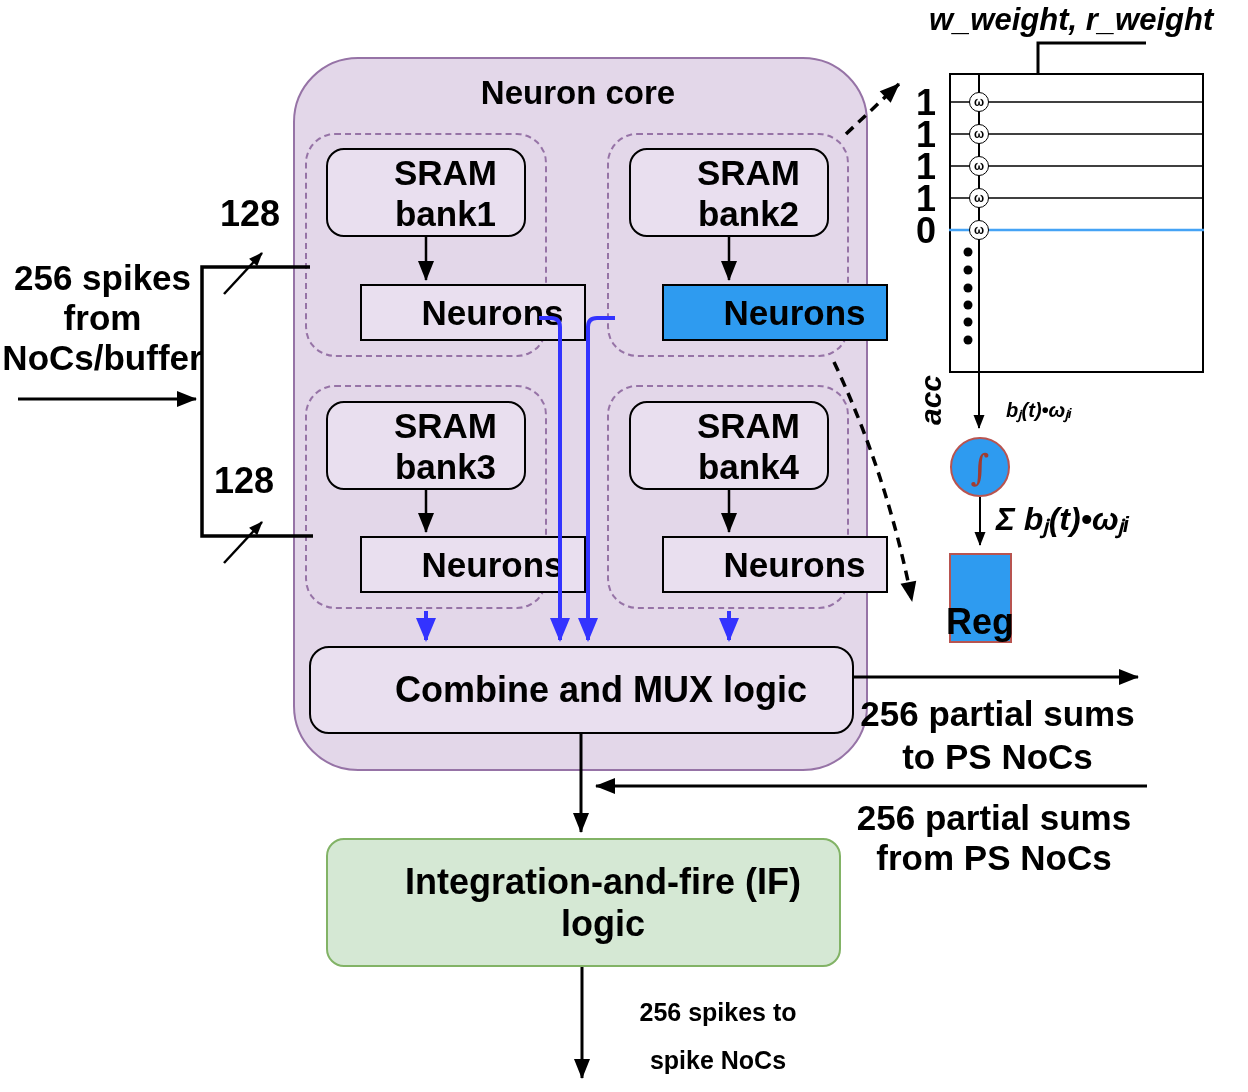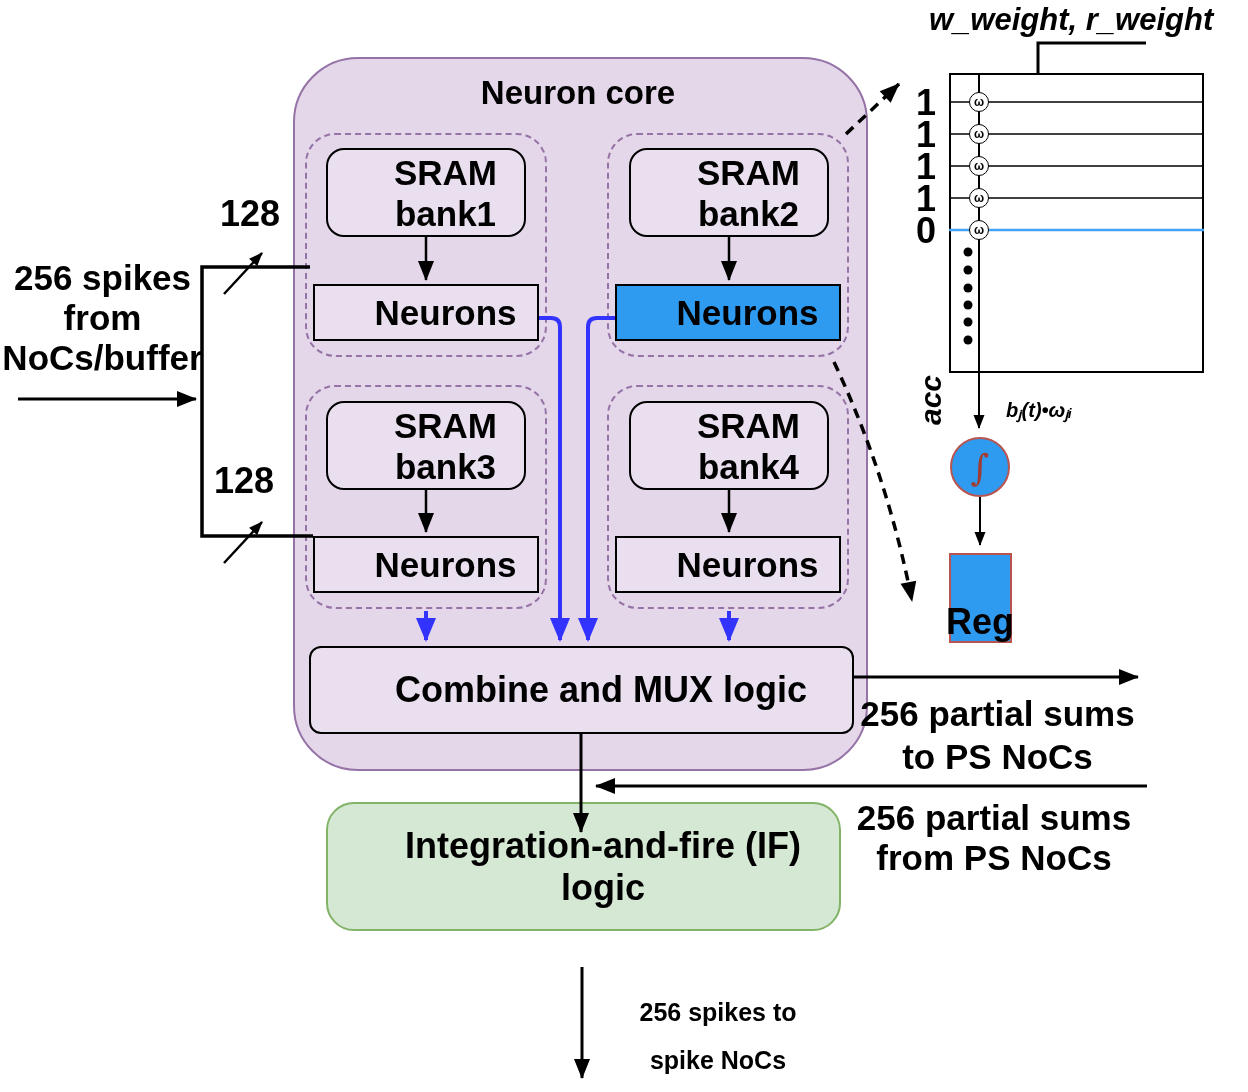--- a/index.html
+++ b/index.html
@@ -13,26 +13,26 @@
   .core { position:absolute; left:293px; top:57px; width:575px; height:714px;
           background:#e3d7e9; border:2px solid #9673a6; border-radius:65px; box-sizing:border-box; }
   .core-title { position:absolute; left:393px; top:74px; width:370px; height:54px;
           font-size:33px; font-weight:bold; text-align:center; }
   .group { position:absolute; width:242px; height:224px; border:2px dashed #9673a6;
           border-radius:30px; box-sizing:border-box; }
   .sram { position:absolute; width:200px; height:89px; background:#e9dfef; border:2.5px solid #000;
           border-radius:18px; box-sizing:border-box; font-size:35px; font-weight:bold;
           line-height:41px; white-space:pre-line; }
   .neur { position:absolute; width:226px; height:57px; background:#e9dfef; border:2.5px solid #000;
-          box-sizing:border-box; font-size:35px; font-weight:bold; }
+          box-sizing:border-box; font-size:35px; font-weight:bold;margin-left:47px; }
   .neur.blue { background:#2e9bf0; }
   .combine { position:absolute; left:309px; top:646px; width:545px; height:88px; background:#e9dfef;
-          border:2.5px solid #000; border-radius:12px; box-sizing:border-box; font-size:36px; font-weight:bold; }
-  .ifbox { position:absolute; left:326px; top:802px; width:515px; height:129px; background:#d5e8d4;
-          border:2.5px solid #82b366; border-radius:28px; box-sizing:border-box; font-size:36px; font-weight:bold; }
+          border:2.5px solid #000; border-radius:20px; box-sizing:border-box; font-size:36px; font-weight:bold; }
+  .ifbox { position:absolute; left:326px; top:838px; width:515px; height:129px; background:#d5e8d4;
+          border:2.5px solid #82b366; border-radius:18px; box-sizing:border-box; font-size:36px; font-weight:bold; }
   
   .wbox { position:absolute; left:949px; top:73px; width:255px; height:300px; background:#fff;
           border:2px solid #000; box-sizing:border-box; }
   .bit  { position:absolute; left:898px; width:38px; height:36px; font-size:36px; font-weight:bold;
           text-align:right; color:#000; }
   .wcirc{ position:absolute; left:969px; width:20px; height:20px; border:1.5px solid #000; border-radius:50%;
           background:#fff; box-sizing:border-box; z-index:5; display:flex; align-items:center;
           justify-content:center; font-size:12px; font-weight:bold; }
   .icircle { position:absolute; left:950px; top:437px; width:60px; height:60px; background:#2e9bf0;
           border:2px solid #b85450; border-radius:50%; box-sizing:border-box; z-index:4;
@@ -129,20 +129,21 @@
     </div>
 
   <div class="lbl txt" style="left:906px; top:382px; width:52px; height:36px; font-size:30px; font-style:italic; text-align:center; transform:rotate(-90deg);">acc</div>
 
   <div class="lbl txt" style="left:1006px; top:396px; width:180px; font-size:20px; font-style:italic; white-space:nowrap;">bⱼ(t)•ωⱼᵢ</div>
 
   <div class="icircle">
     <span>∫</span>
     </div>
 
+  <div class="lbl txt" style="left:996px; top:496px; width:200px; font-size:32px; font-style:italic; white-space:nowrap;">Σ bⱼ(t)•ωⱼᵢ</div>
 
   <div class="regbox"></div>
   <div class="lbl txt" style="left:944px; top:601px; width:72px; font-size:36px; text-align:center;">Reg</div>
 
   <svg class="wires" width="1248" height="1092" viewBox="0 0 1248 1092">
     <defs>
       <marker id="ab" markerUnits="userSpaceOnUse" markerWidth="24" markerHeight="20" refX="20" refY="9" orient="auto">
         <path d="M1,1 L21,9 L1,17 z" fill="#000"></path>
       </marker>
       <marker id="as" markerUnits="userSpaceOnUse" markerWidth="17" markerHeight="14" refX="14" refY="6.5" orient="auto">

